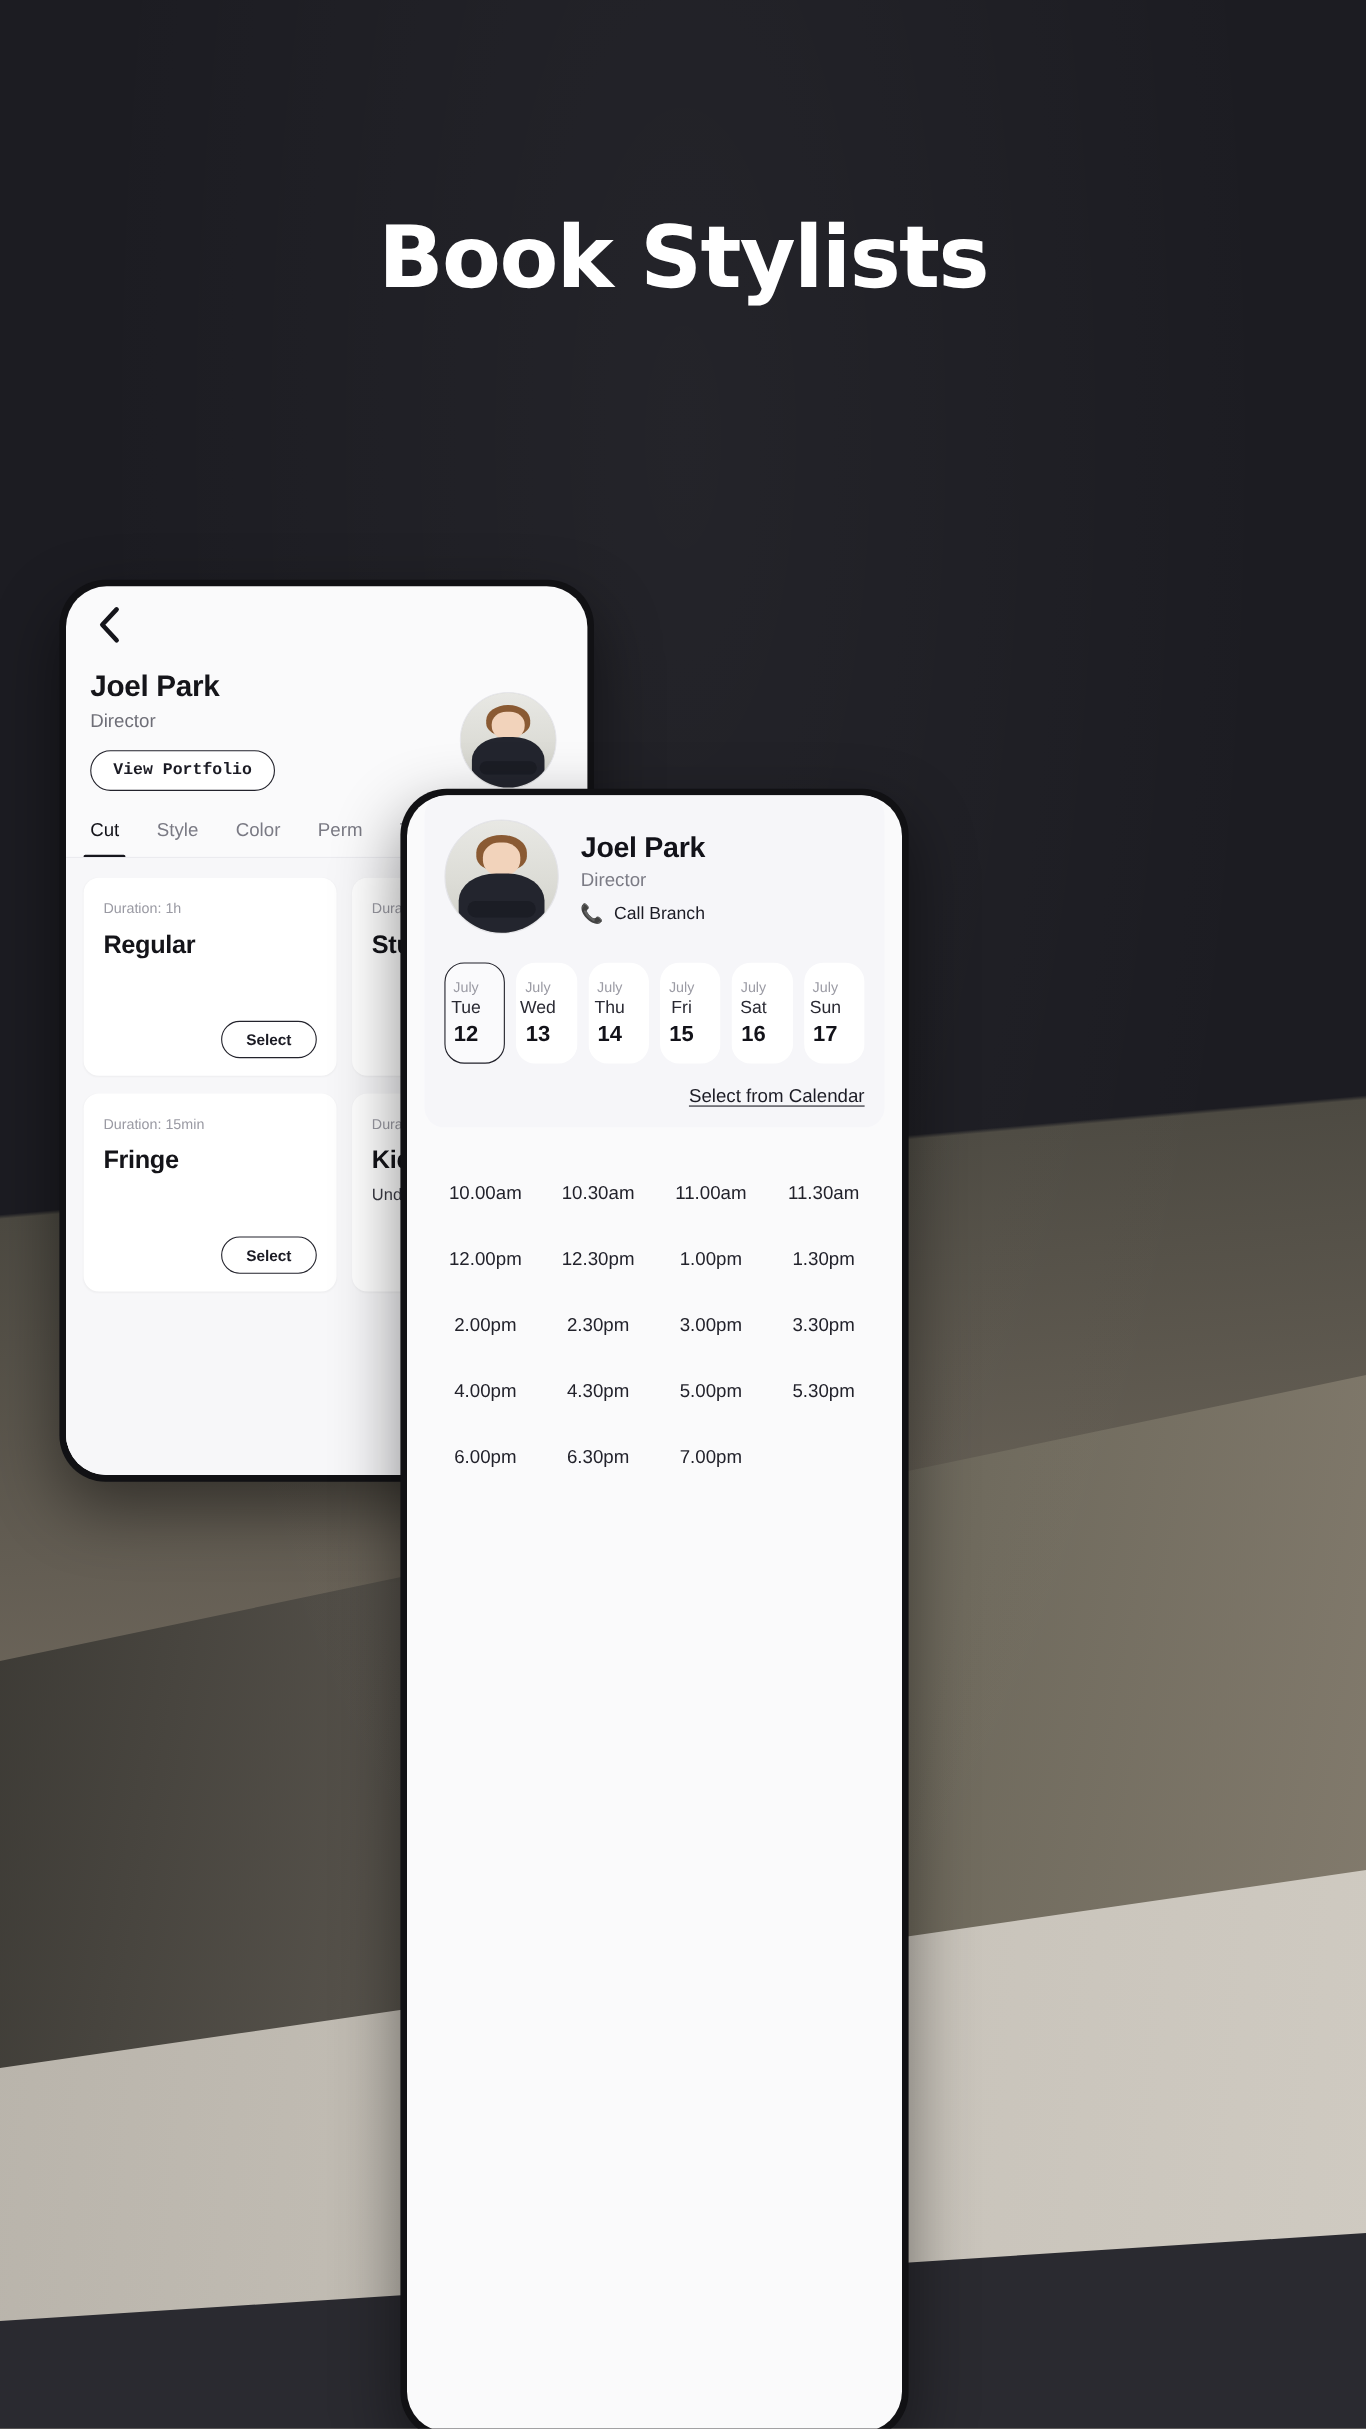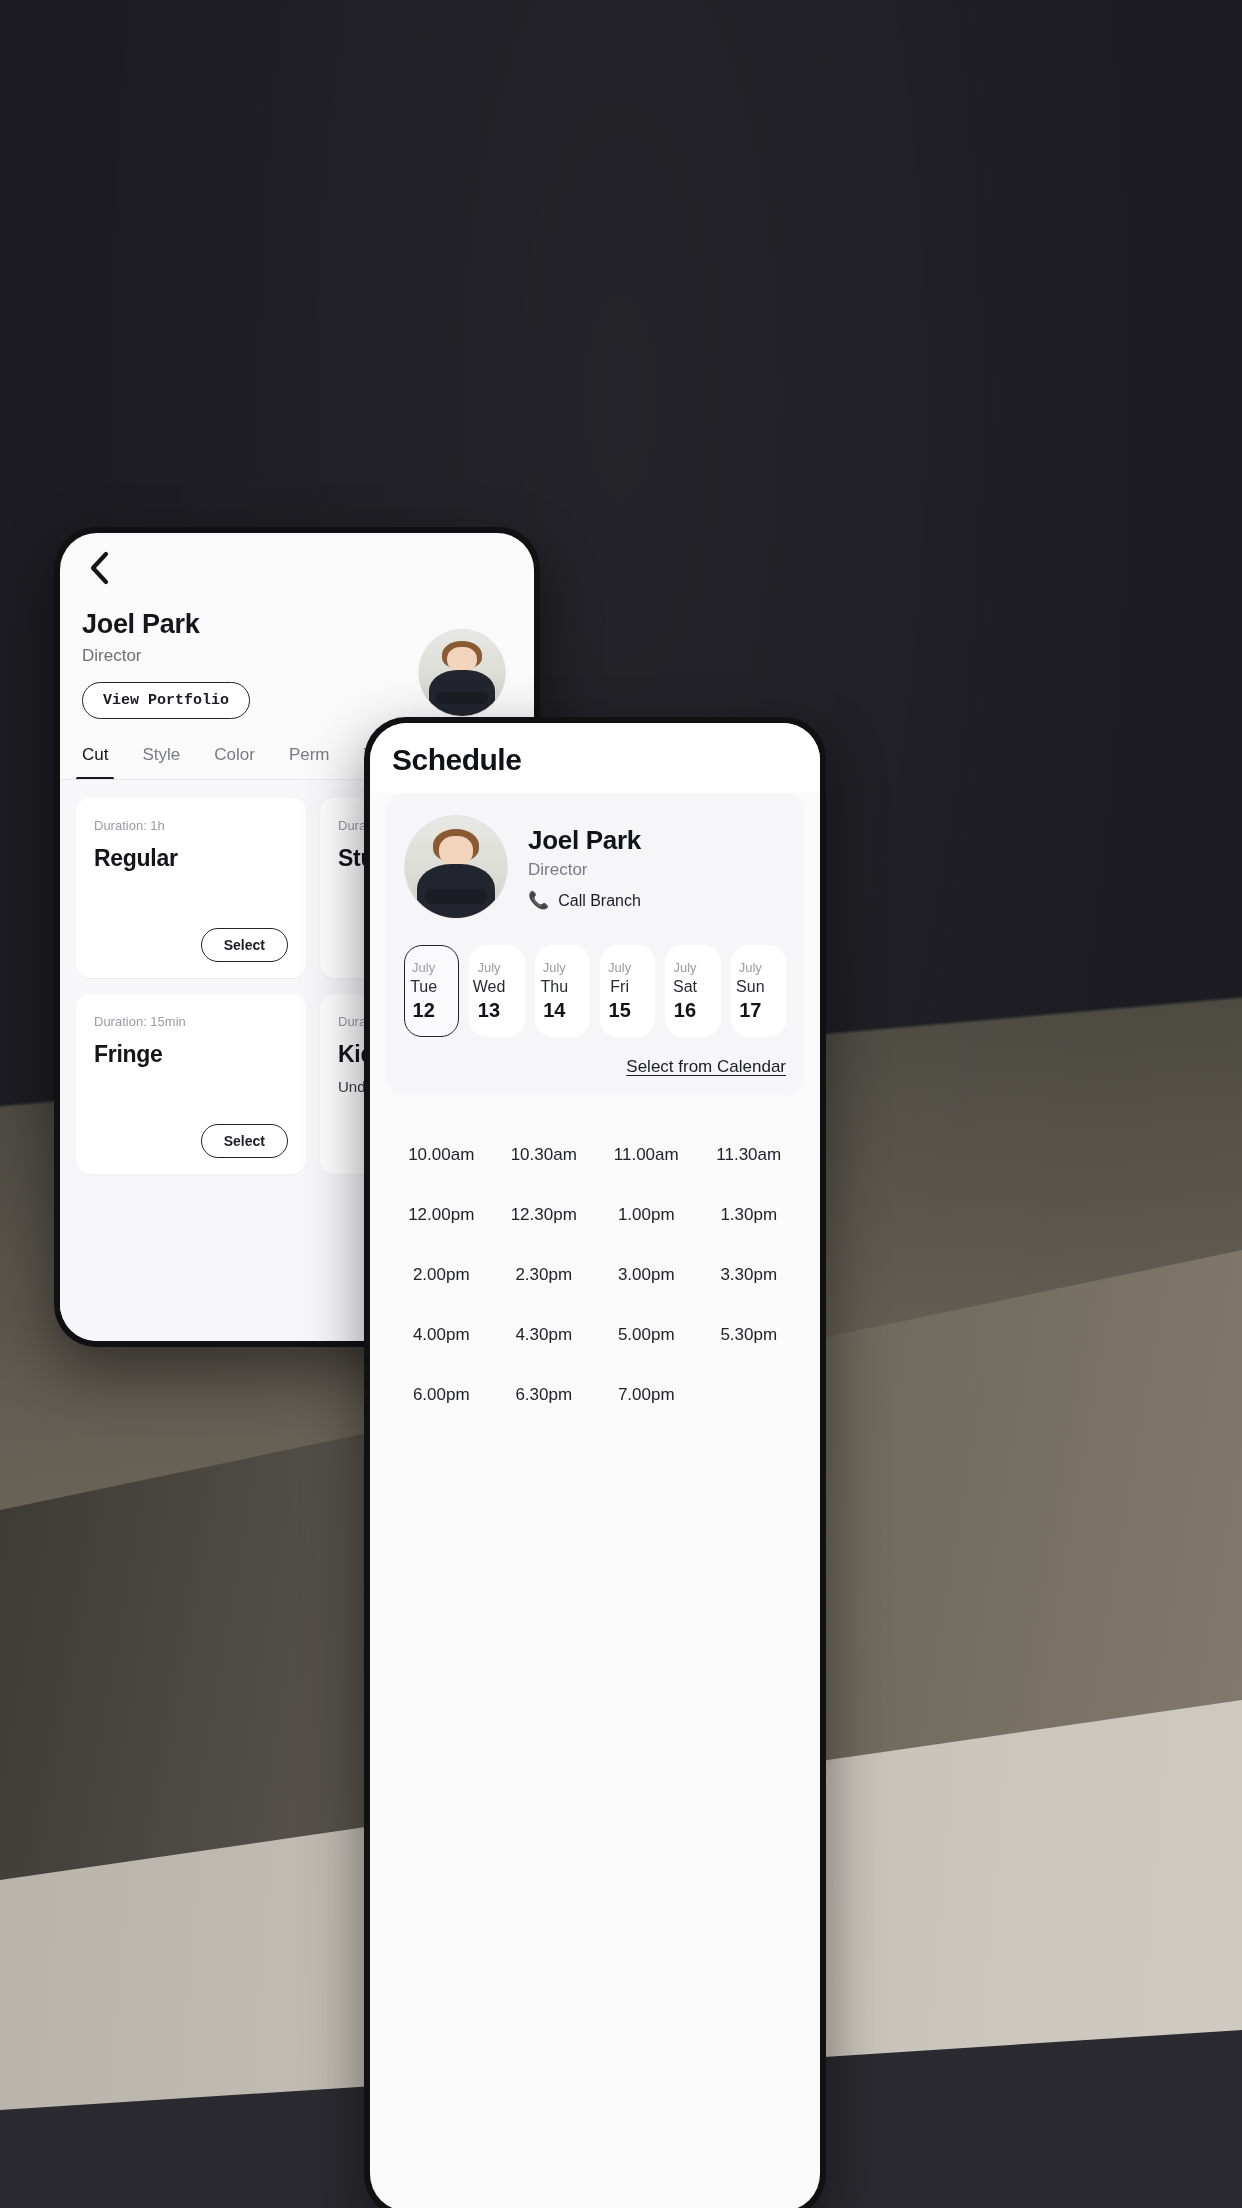--- a/index.html
+++ b/index.html
@@ -261,20 +261,21 @@
 <body>
 
 <div id="stage">
 
   <div class="bg-band band-a"></div>
   <div class="bg-band band-b"></div>
   <div class="bg-band band-c"></div>
   <div class="bg-band band-d"></div>
   <div class="bg-band band-vign"></div>
 
+  <div class="headline">Book Stylists</div>
 
   <div class="phone" id="phone1">
     <div class="phone-screen">
 
       <div class="p1-top">
         <div class="back-chevron">
           <svg width="22" height="34" viewBox="0 0 22 34" fill="none">
             <path d="M18 3 L5 17 L18 31" stroke="#15151b" stroke-width="4.2" stroke-linecap="round" stroke-linejoin="round"></path>
           </svg>
         </div>
@@ -333,23 +334,20 @@
       <div class="p1-footer">
         <div class="p1-footer-text">0 services selected</div>
       </div>
 
     </div>
   </div>
 
   <div class="phone" id="phone2">
     <div class="phone-screen">
 
-      <div class="p2-header">
-        <div class="p2-title">Schedule</div>
-      </div>
 
       <div class="p2-card">
         <div class="p2-stylist">
           <div class="p2-avatar">
             <div class="av-bg"></div>
             <div class="av-hair"></div>
             <div class="av-face"></div>
             <div class="av-body"></div>
             <div class="av-arm"></div>
           </div>

